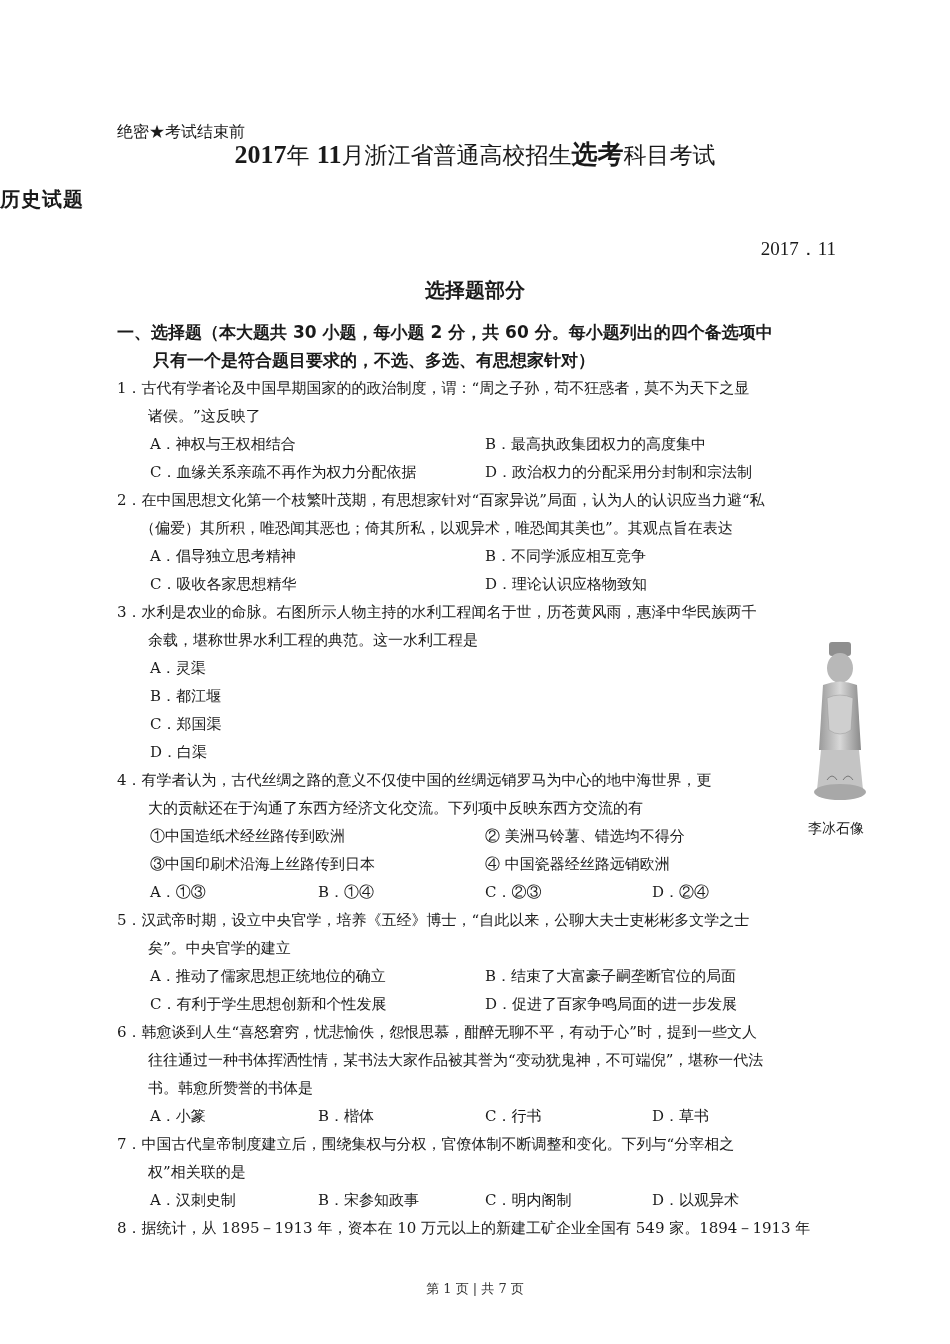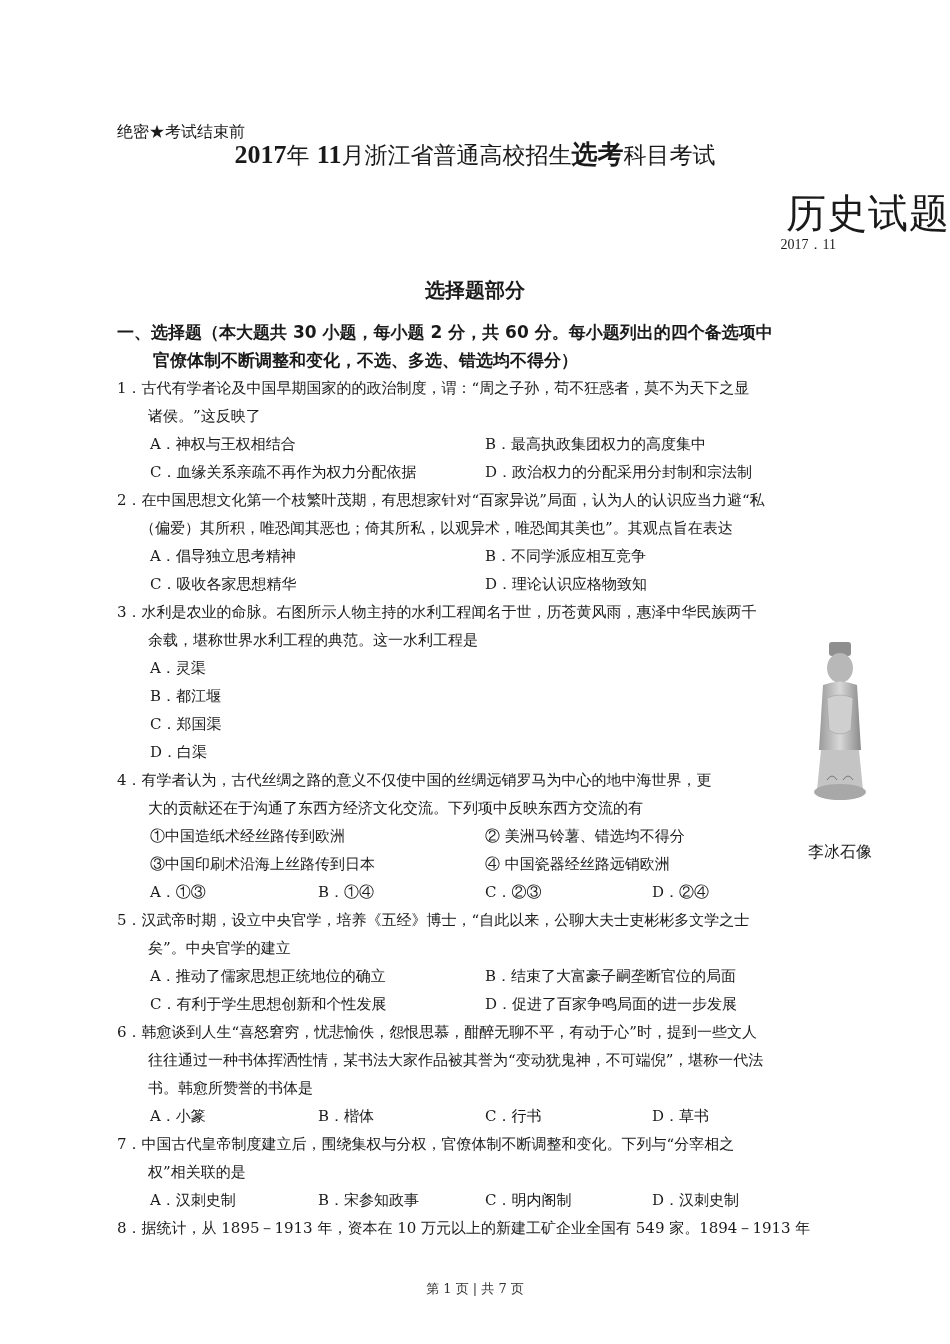--- a/index.html
+++ b/index.html
@@ -3,52 +3,52 @@
 <meta charset="utf-8">
 <style>
   html, body { margin: 0; padding: 0; background: #ffffff; }
   body { width: 950px; height: 1344px; position: relative; overflow: hidden;
          font-family: "DejaVu Serif", "Liberation Serif", serif; color: #1a1a1a; }
   .abs { position: absolute; white-space: nowrap; }
   .secret { left: 117px; top: 94px; font-size: 16px; margin-top: 28px; }
   .title { left: 0; width: 950px; top: 137px; text-align: center; font-size: 23px; }
   .title b { font-family: "Liberation Serif", serif; font-weight: bold; font-size: 26px; }
   .title .hl { font-family: Liberation Serif, serif; font-weight: bold; font-size: 26px; }
-  .subject { left: 0; width: 950px; top: 186px; text-align: right; font-size: 40px;
-             font-family: "DejaVu Sans", sans-serif; font-weight: normal; letter-spacing: 1px; }
-  .date { right: 114px; top: 236px; font-size: 14px; font-family: "Liberation Serif", serif; }
+  .subject { left: 0; width: 950px; top: 186px; text-align: left; font-size: 20px;
+             font-family: "DejaVu Sans", sans-serif; font-weight: bold; letter-spacing: 1px; }
+  .date { right: 114px; top: 236px; font-size: 19px; font-family: "Liberation Serif", serif; }
   .part { left: 0; width: 950px; top: 277px; text-align: center; font-size: 20px;
           font-family: "DejaVu Sans", sans-serif; font-weight: bold; }
   .sect { left: 117px; top: 318px; font-size: 17px; font-family: "DejaVu Sans", sans-serif; font-weight: bold; line-height: 28px; }
   .sect .l2 { padding-left: 36px; }
   .line { font-size: 15px; line-height: 28px; }
   .q { left: 117px; }
   .cont { left: 148px; }
   .opt { font-size: 15px; line-height: 28px; }
   .figure { left: 805px; top: 640px; width: 70px; height: 165px; }
-  .caption { left: 808px; top: 842px; font-size: 16px; font-family: "DejaVu Sans", sans-serif; }
+  .caption { left: 808px; top: 820px; font-size: 14px; font-family: "DejaVu Sans", sans-serif; }
   .footer { left: 0; width: 950px; top: 1280px; text-align: center; font-size: 13px; color: #333; }
 </style>
 </head>
 <body>
 
 <div class="abs secret">绝密★考试结束前</div>
 
 <div class="abs title">
   <b>2017</b><span>年</span>
   <b>11</b><span>月浙江省普通高校招生</span><span class="hl">选考</span><span>科目考试</span>
 </div>
 
 <div class="abs subject">历史试题</div>
 <div class="abs date">2017．11</div>
 <div class="abs part">选择题部分</div>
 
 <div class="abs sect">
   <div>一、选择题（本大题共 30 小题，每小题 2 分，共 60 分。每小题列出的四个备选项中</div>
-  <div class="l2">官僚体制不断调整和变化，不选、多选、错选均不得分）</div>
+  <div class="l2">只有一个是符合题目要求的，不选、多选、有思想家针对）</div>
 </div>
 
 <div class="abs line q" style="top:374px">1．古代有学者论及中国早期国家的的政治制度，谓：“周之子孙，苟不狂惑者，莫不为天下之显</div>
 <div class="abs line cont" style="top:402px">诸侯。”这反映了</div>
 <div class="abs opt" style="left:150px;top:430px">A．神权与王权相结合</div>
 <div class="abs opt" style="left:485px;top:430px">B．最高执政集团权力的高度集中</div>
 <div class="abs opt" style="left:150px;top:458px">C．血缘关系亲疏不再作为权力分配依据</div>
 <div class="abs opt" style="left:485px;top:458px">D．政治权力的分配采用分封制和宗法制</div>
 
 <div class="abs line q" style="top:486px">2．在中国思想文化第一个枝繁叶茂期，有思想家针对“百家异说”局面，认为人的认识应当力避“私</div>
@@ -109,17 +109,17 @@
 <div class="abs opt" style="left:150px;top:1102px">A．小篆</div>
 <div class="abs opt" style="left:318px;top:1102px">B．楷体</div>
 <div class="abs opt" style="left:485px;top:1102px">C．行书</div>
 <div class="abs opt" style="left:652px;top:1102px">D．草书</div>
 
 <div class="abs line q" style="top:1130px">7．中国古代皇帝制度建立后，围绕集权与分权，官僚体制不断调整和变化。下列与“分宰相之</div>
 <div class="abs line cont" style="top:1158px">权”相关联的是</div>
 <div class="abs opt" style="left:150px;top:1186px">A．汉刺史制</div>
 <div class="abs opt" style="left:318px;top:1186px">B．宋参知政事</div>
 <div class="abs opt" style="left:485px;top:1186px">C．明内阁制</div>
-<div class="abs opt" style="left:652px;top:1186px">D．汉刺史制</div>
+<div class="abs opt" style="left:652px;top:1186px">D．以观异术</div>
 
 <div class="abs line q" style="top:1214px">8．据统计，从 1895－1913 年，资本在 10 万元以上的新建工矿企业全国有 549 家。1894－1913 年</div>
 
 <div class="abs footer">第 1 页 | 共 7 页</div>
 
 </body></html>

